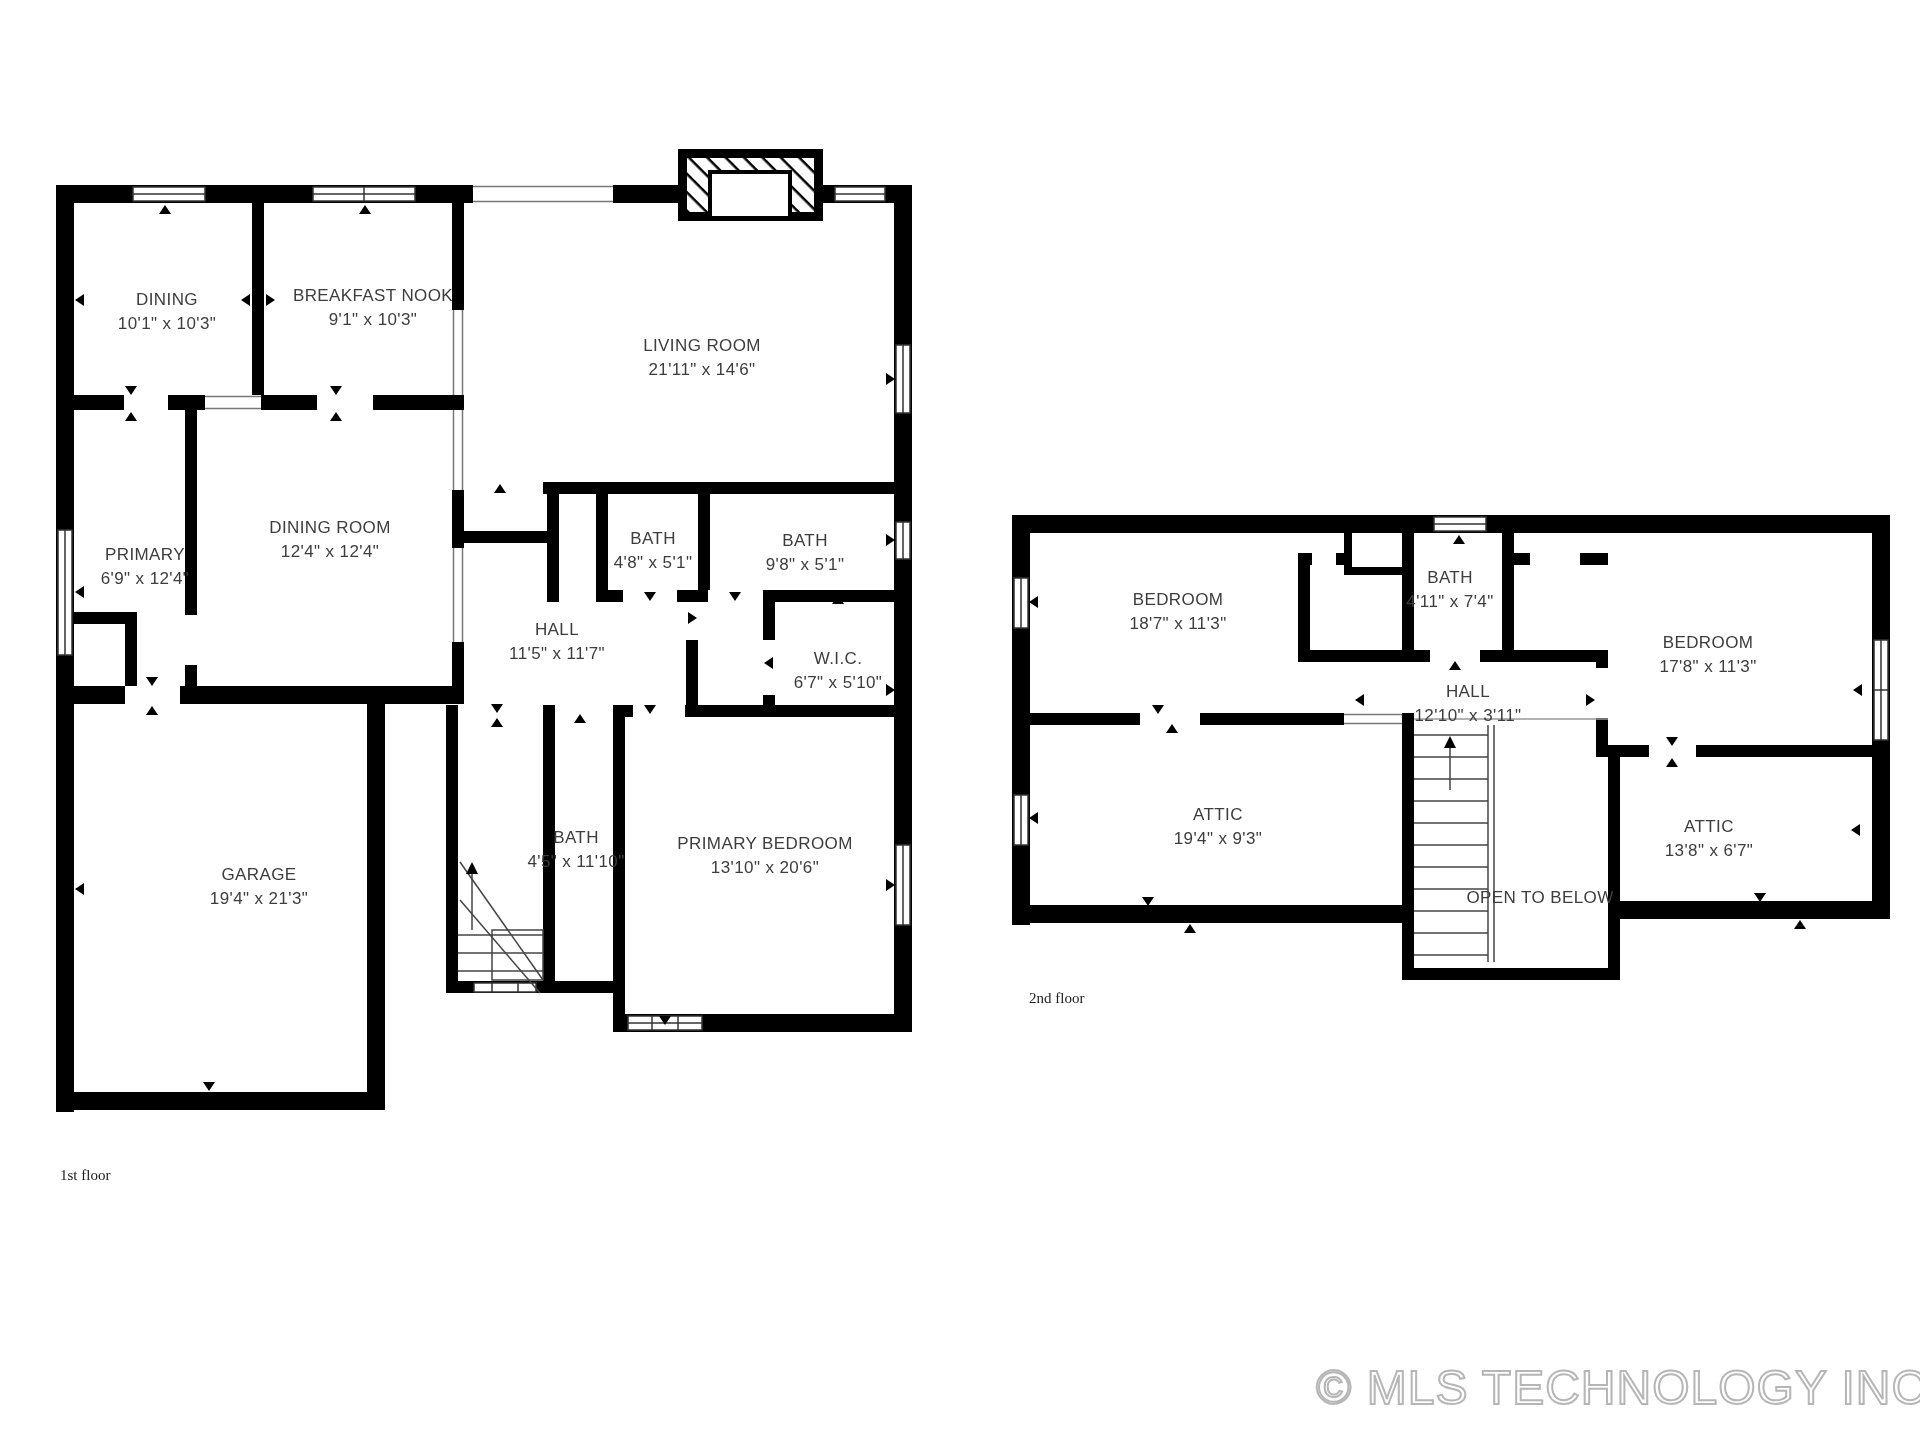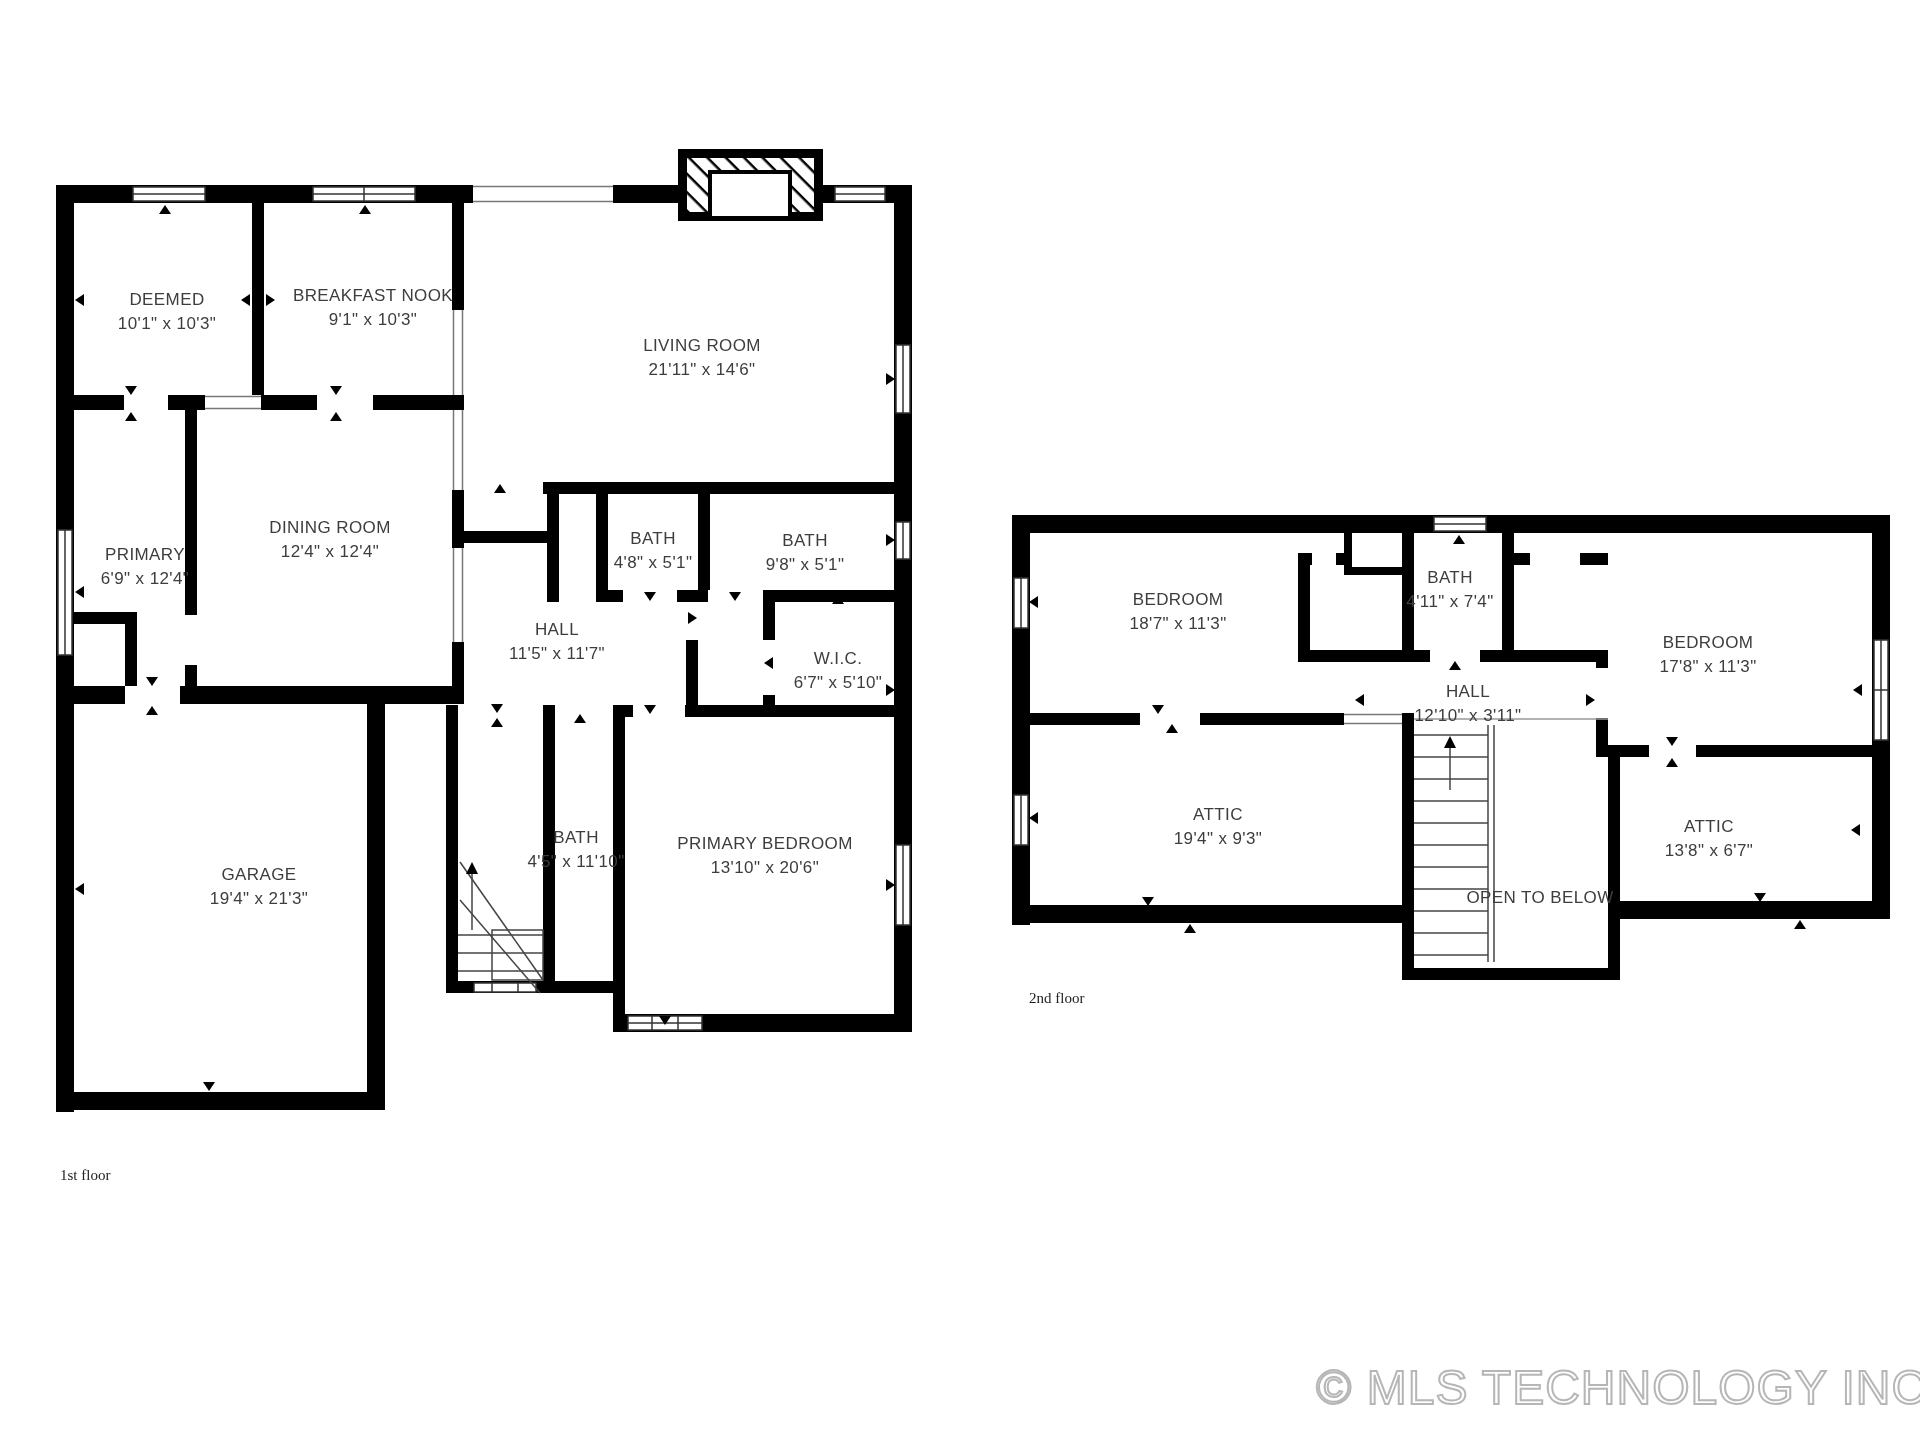--- a/index.html
+++ b/index.html
@@ -257,21 +257,21 @@
     <polygon points="1666,737 1678,737 1672,746"></polygon>
     <polygon points="1666,767 1678,767 1672,758"></polygon>
     <polygon points="1862,684 1862,696 1853,690"></polygon>
     <polygon points="1860,824 1860,836 1851,830"></polygon>
     <polygon points="1754,893 1766,893 1760,902"></polygon>
     <polygon points="1794,929 1806,929 1800,920"></polygon>
   </g>
 </svg>
 
   <div class="room-label" style="left:167px;top:312px">
-    <div class="rn">DEEMED</div>
+    <div class="rn">DINING</div>
       <div class="rd">10'1" x 10'3"</div>
     </div>
   <div class="room-label" style="left:373px;top:308px">
     <div class="rn">BREAKFAST NOOK</div>
       <div class="rd">9'1" x 10'3"</div>
     </div>
   <div class="room-label" style="left:702px;top:358px">
     <div class="rn">LIVING ROOM</div>
       <div class="rd">21'11" x 14'6"</div>
     </div>

